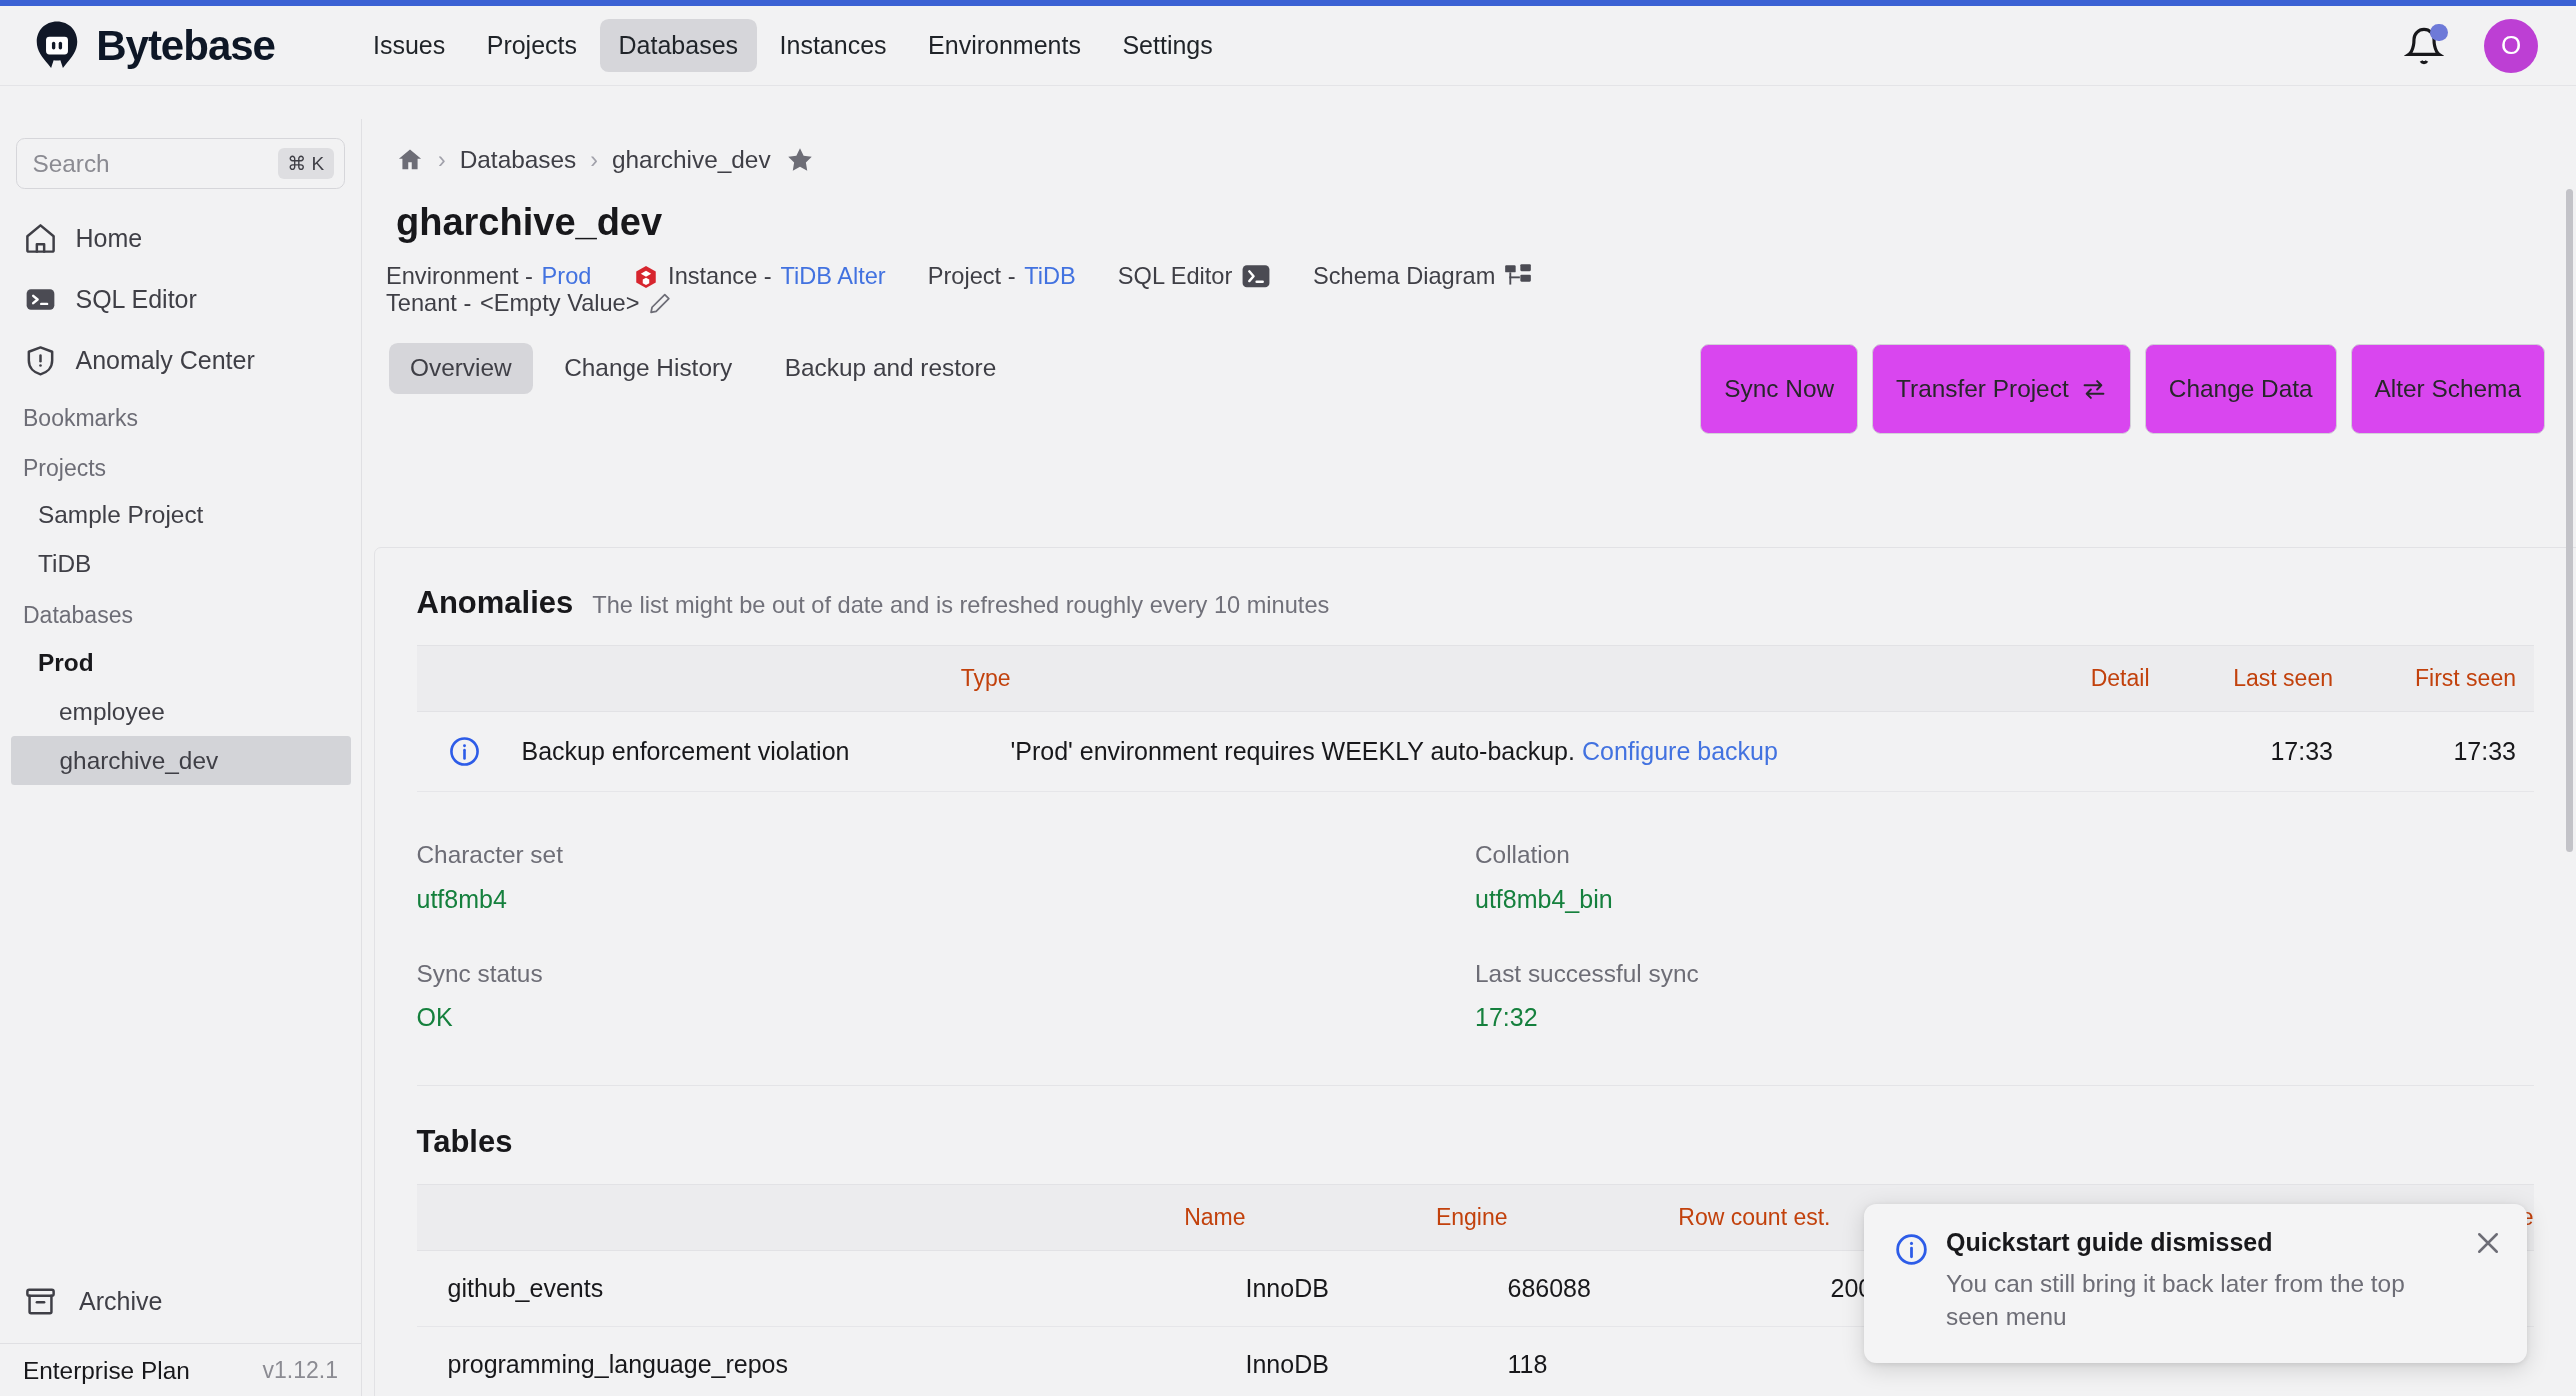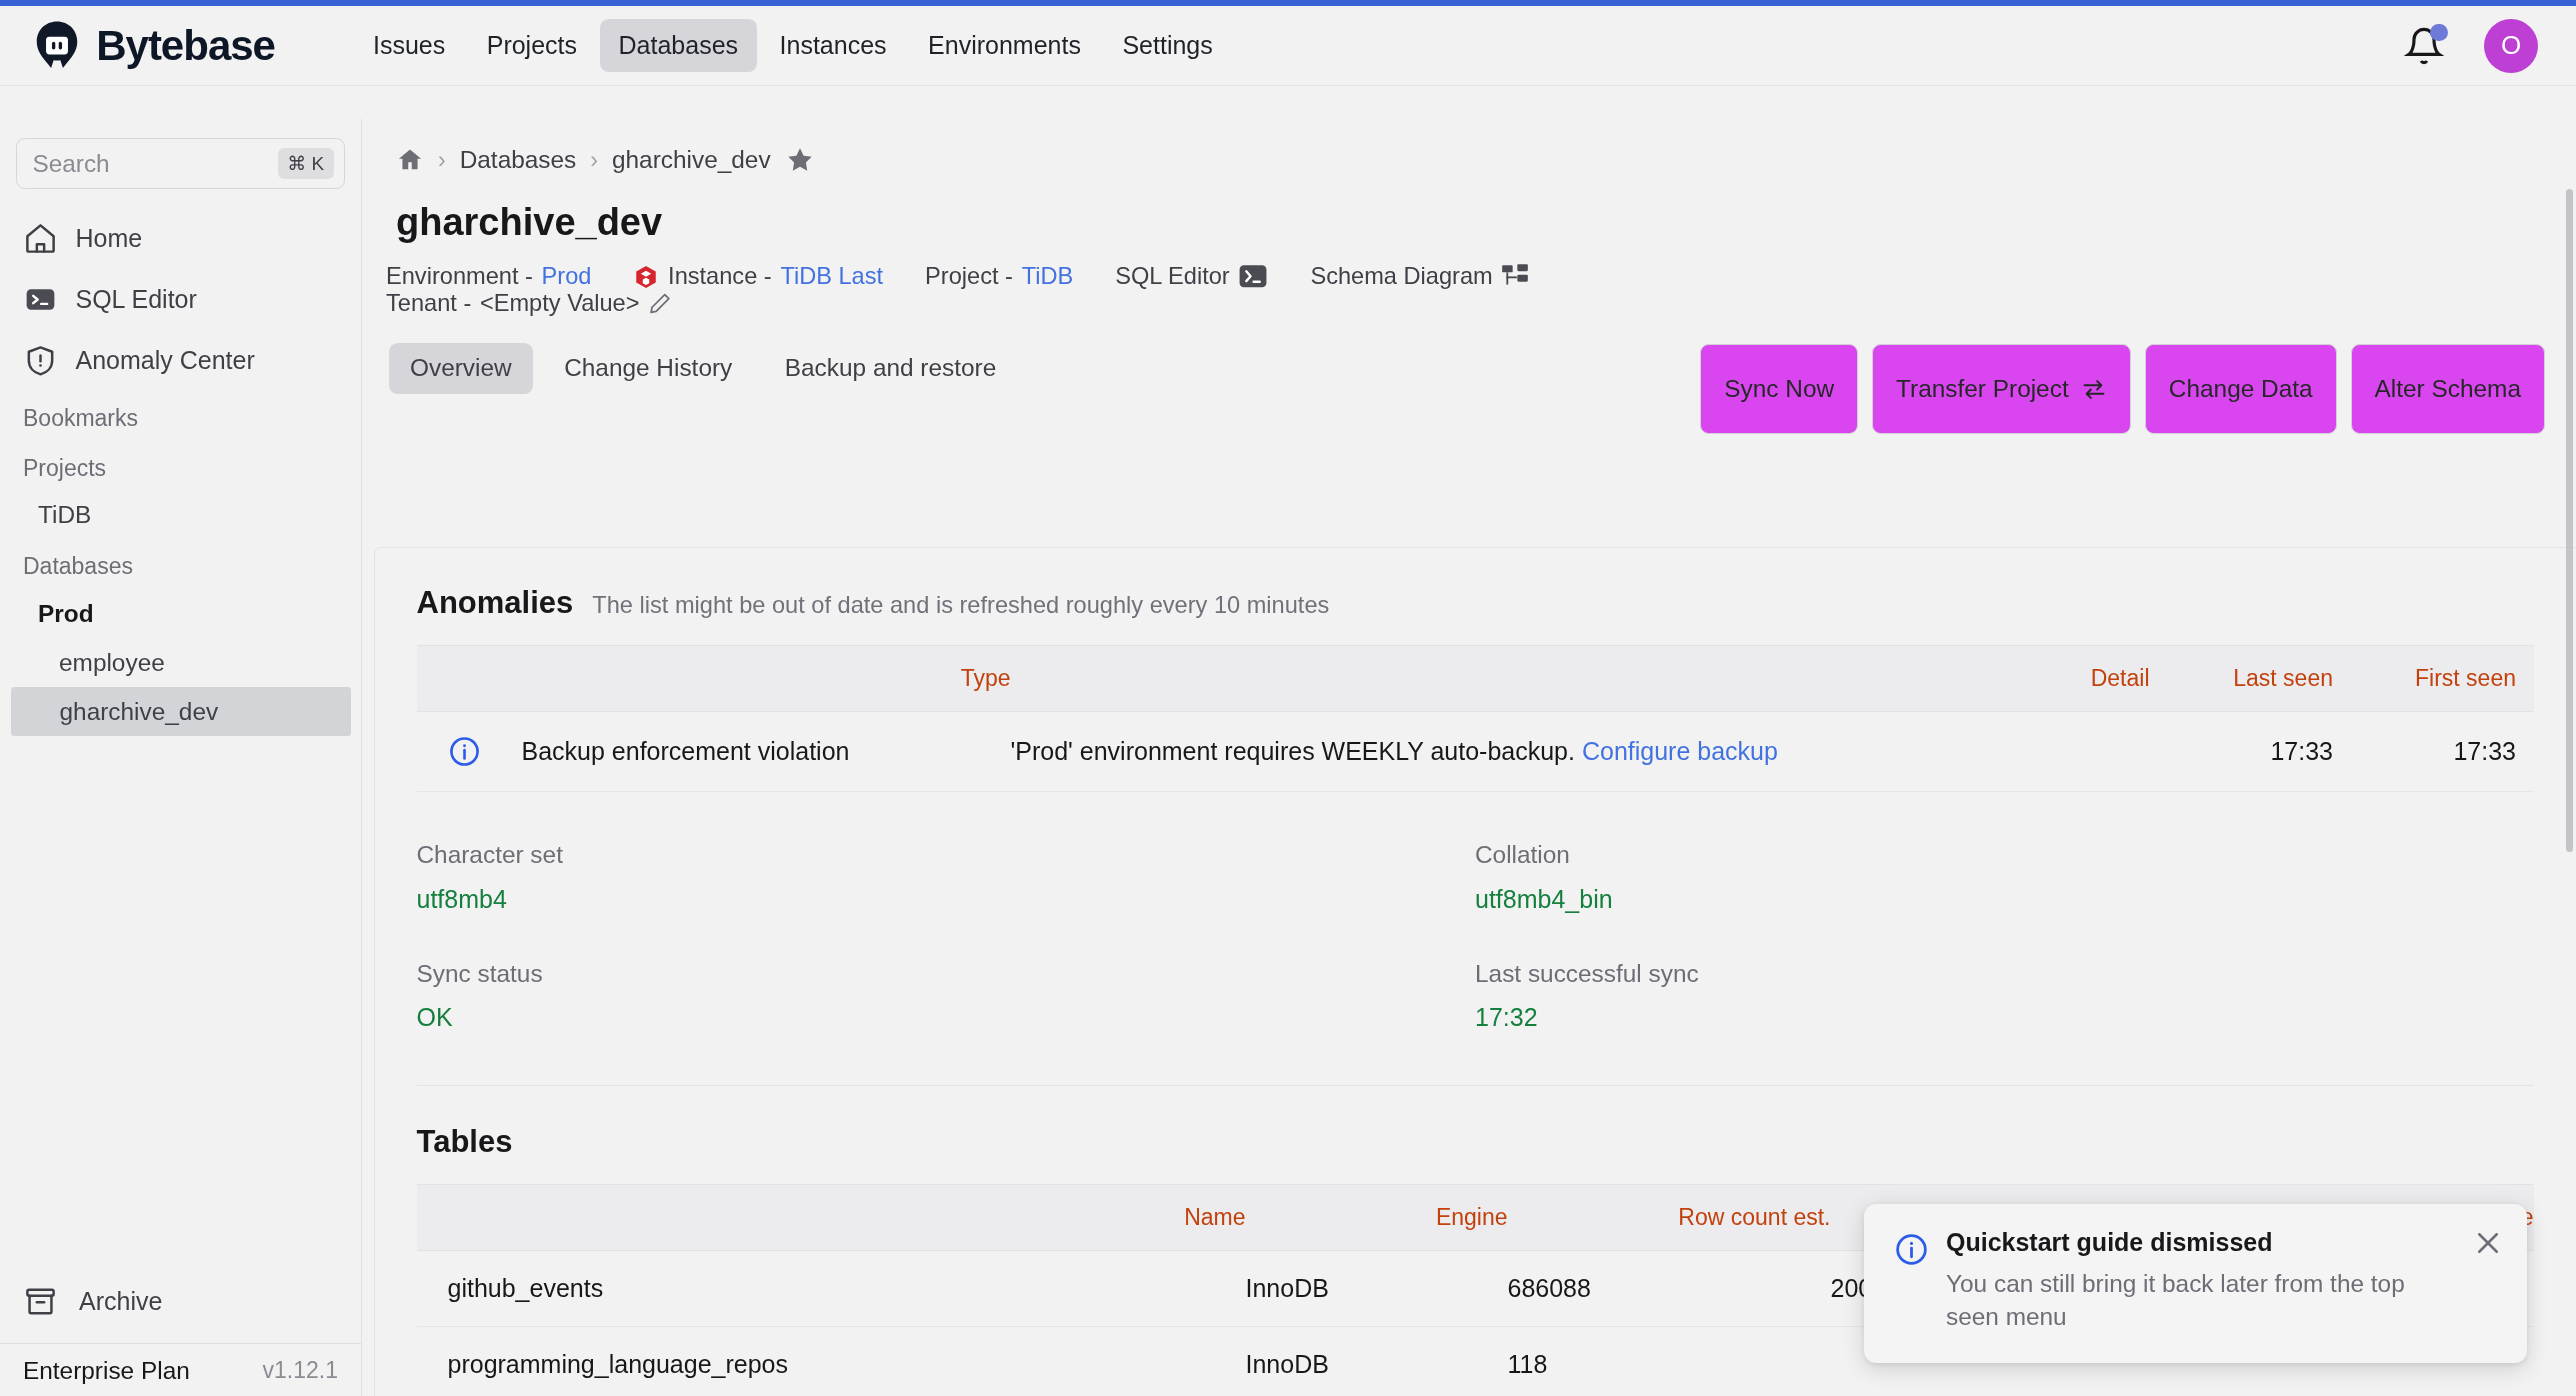--- a/index.html
+++ b/index.html
@@ -303,20 +303,21 @@
             <path d="M12 8.5v4"></path>
               <circle cx="12" cy="15.4" r=".9" fill="#3f3f46" stroke="none"></circle>
           </svg>
         </span>
         <span class="side-label">Anomaly Center</span>
       </div>
 
       <div class="side-section">Bookmarks</div>
 
       <div class="side-section">Projects</div>
+      <div class="side-sub">Sample Project</div>
       <div class="side-sub">TiDB</div>
 
       <div class="side-section">Databases</div>
       <div class="side-sub bold">Prod</div>
       <div class="side-sub indent">employee</div>
       <div class="side-sub selected">gharchive_dev</div>
     </div>
 
     <div class="archive-row">
       <span class="side-icon">
@@ -363,21 +364,21 @@
       </span>
       <span class="meta-item">
         <span class="tidb-icon">
           <svg width="26" height="26" viewBox="0 0 24 24">
             <path d="M12 1.8l9 5.2v10l-9 5.2-9-5.2v-10z" fill="#d7252e"></path>
             <path d="M12 6.2l4.8 2.8-4.8 2.8-4.8-2.8z" fill="#ffffff"></path>
             <path d="M12 12.6l3 1.7v3.4l-3 1.7-3-1.7v-3.4z" fill="#ffffff"></path>
           </svg>
         </span>
         <span>Instance - </span>
-        <span class="meta-link">TiDB Last</span>
+        <span class="meta-link">TiDB Alter</span>
       </span>
       <span class="meta-item">
         <span>Project - </span>
         <span class="meta-link">TiDB</span>
       </span>
       <span class="meta-item">
         <span>SQL Editor</span>
         <span class="term-icon">
           <svg width="30" height="24.4" viewBox="0 0 24 20">
             <rect x="1" y="1" width="22" height="18" rx="3.5" fill="#4b4b53"></rect>

